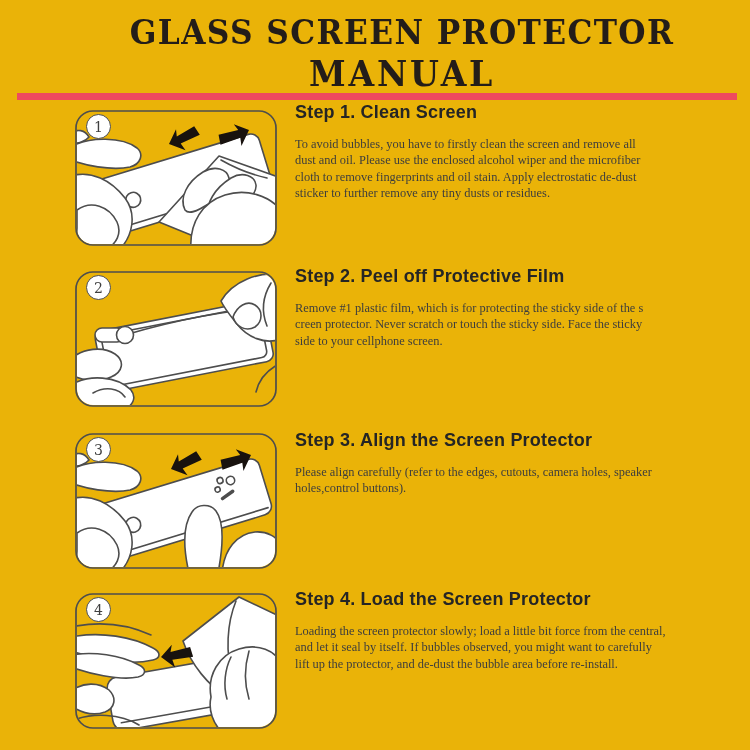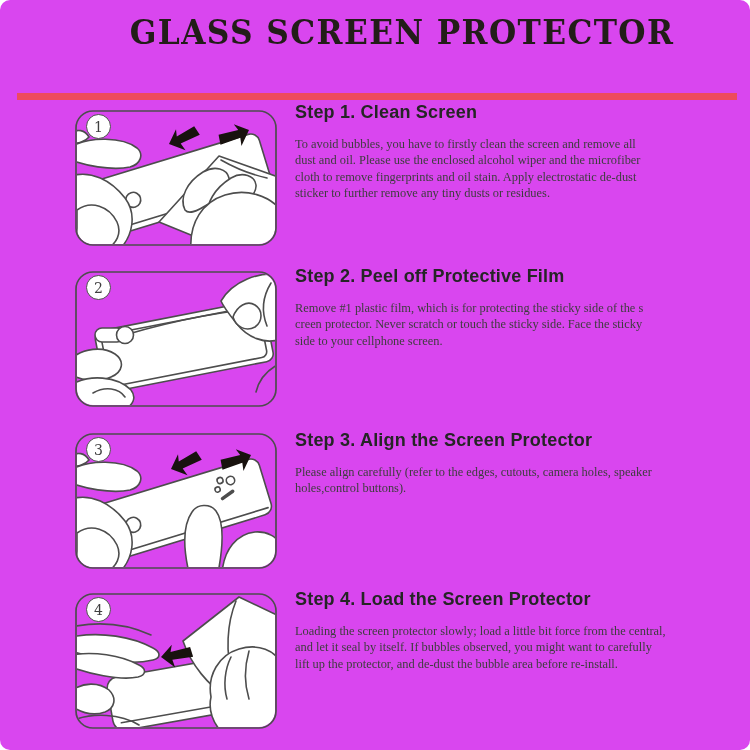--- a/index.html
+++ b/index.html
@@ -1,18 +1,18 @@
 <!DOCTYPE html>
 <html><head>
 <meta charset="utf-8">
 <style>
   html,body { margin:0; padding:0; background:#fff; }
   .page {
-    position:relative; width:750px; height:750px; background:#d946ef;
-    font-family:"Liberation Sans", sans-serif; overflow:hidden;border-radius:10px;
+    position:relative; width:750px; height:750px; background:#eab308;
+    font-family:"Liberation Sans", sans-serif; overflow:hidden;
   }
   
   .title-line {
     position:absolute; left:54px; width:696px; text-align:center;
     font-family:"DejaVu Serif", serif; font-weight:bold; color:#231d19;
   }
   .title-line .squeeze { display:inline-block; transform:scaleX(.92); transform-origin:center; white-space:nowrap; }
   .t1 { top:12px;  font-size:34px; letter-spacing:1.5px; }
   .t2 { top:52px;  font-size:36px; letter-spacing:3px; }
   .divider { position:absolute; top:93px; left:17px; width:720px; height:7px; background:#ee4a5e; }
@@ -38,20 +38,21 @@
   .fig.r2{top:271px} .txt.r2{top:266px}
   .fig.r3{top:433px} .txt.r3{top:430px}
   .fig.r4{top:593px} .txt.r4{top:589px}
 </style>
 </head>
 <body>
 
 <div class="page">
 
   <div class="title-line t1"><span class="squeeze">GLASS SCREEN PROTECTOR</span></div>
+  <div class="title-line t2"><span class="squeeze">MANUAL</span></div>
   <div class="divider"></div>
 
   <figure class="fig r1" style="margin:0">
     <svg viewBox="0 0 202 136">
       <defs>
           <clipPath id="c1">
             <rect x="2" y="2" width="198" height="132" rx="16"></rect>
           </clipPath>
         </defs>
       <g clip-path="url(#c1)" fill="none" stroke="#4d4d4d" stroke-width="1.6" stroke-linejoin="round" stroke-linecap="round">

